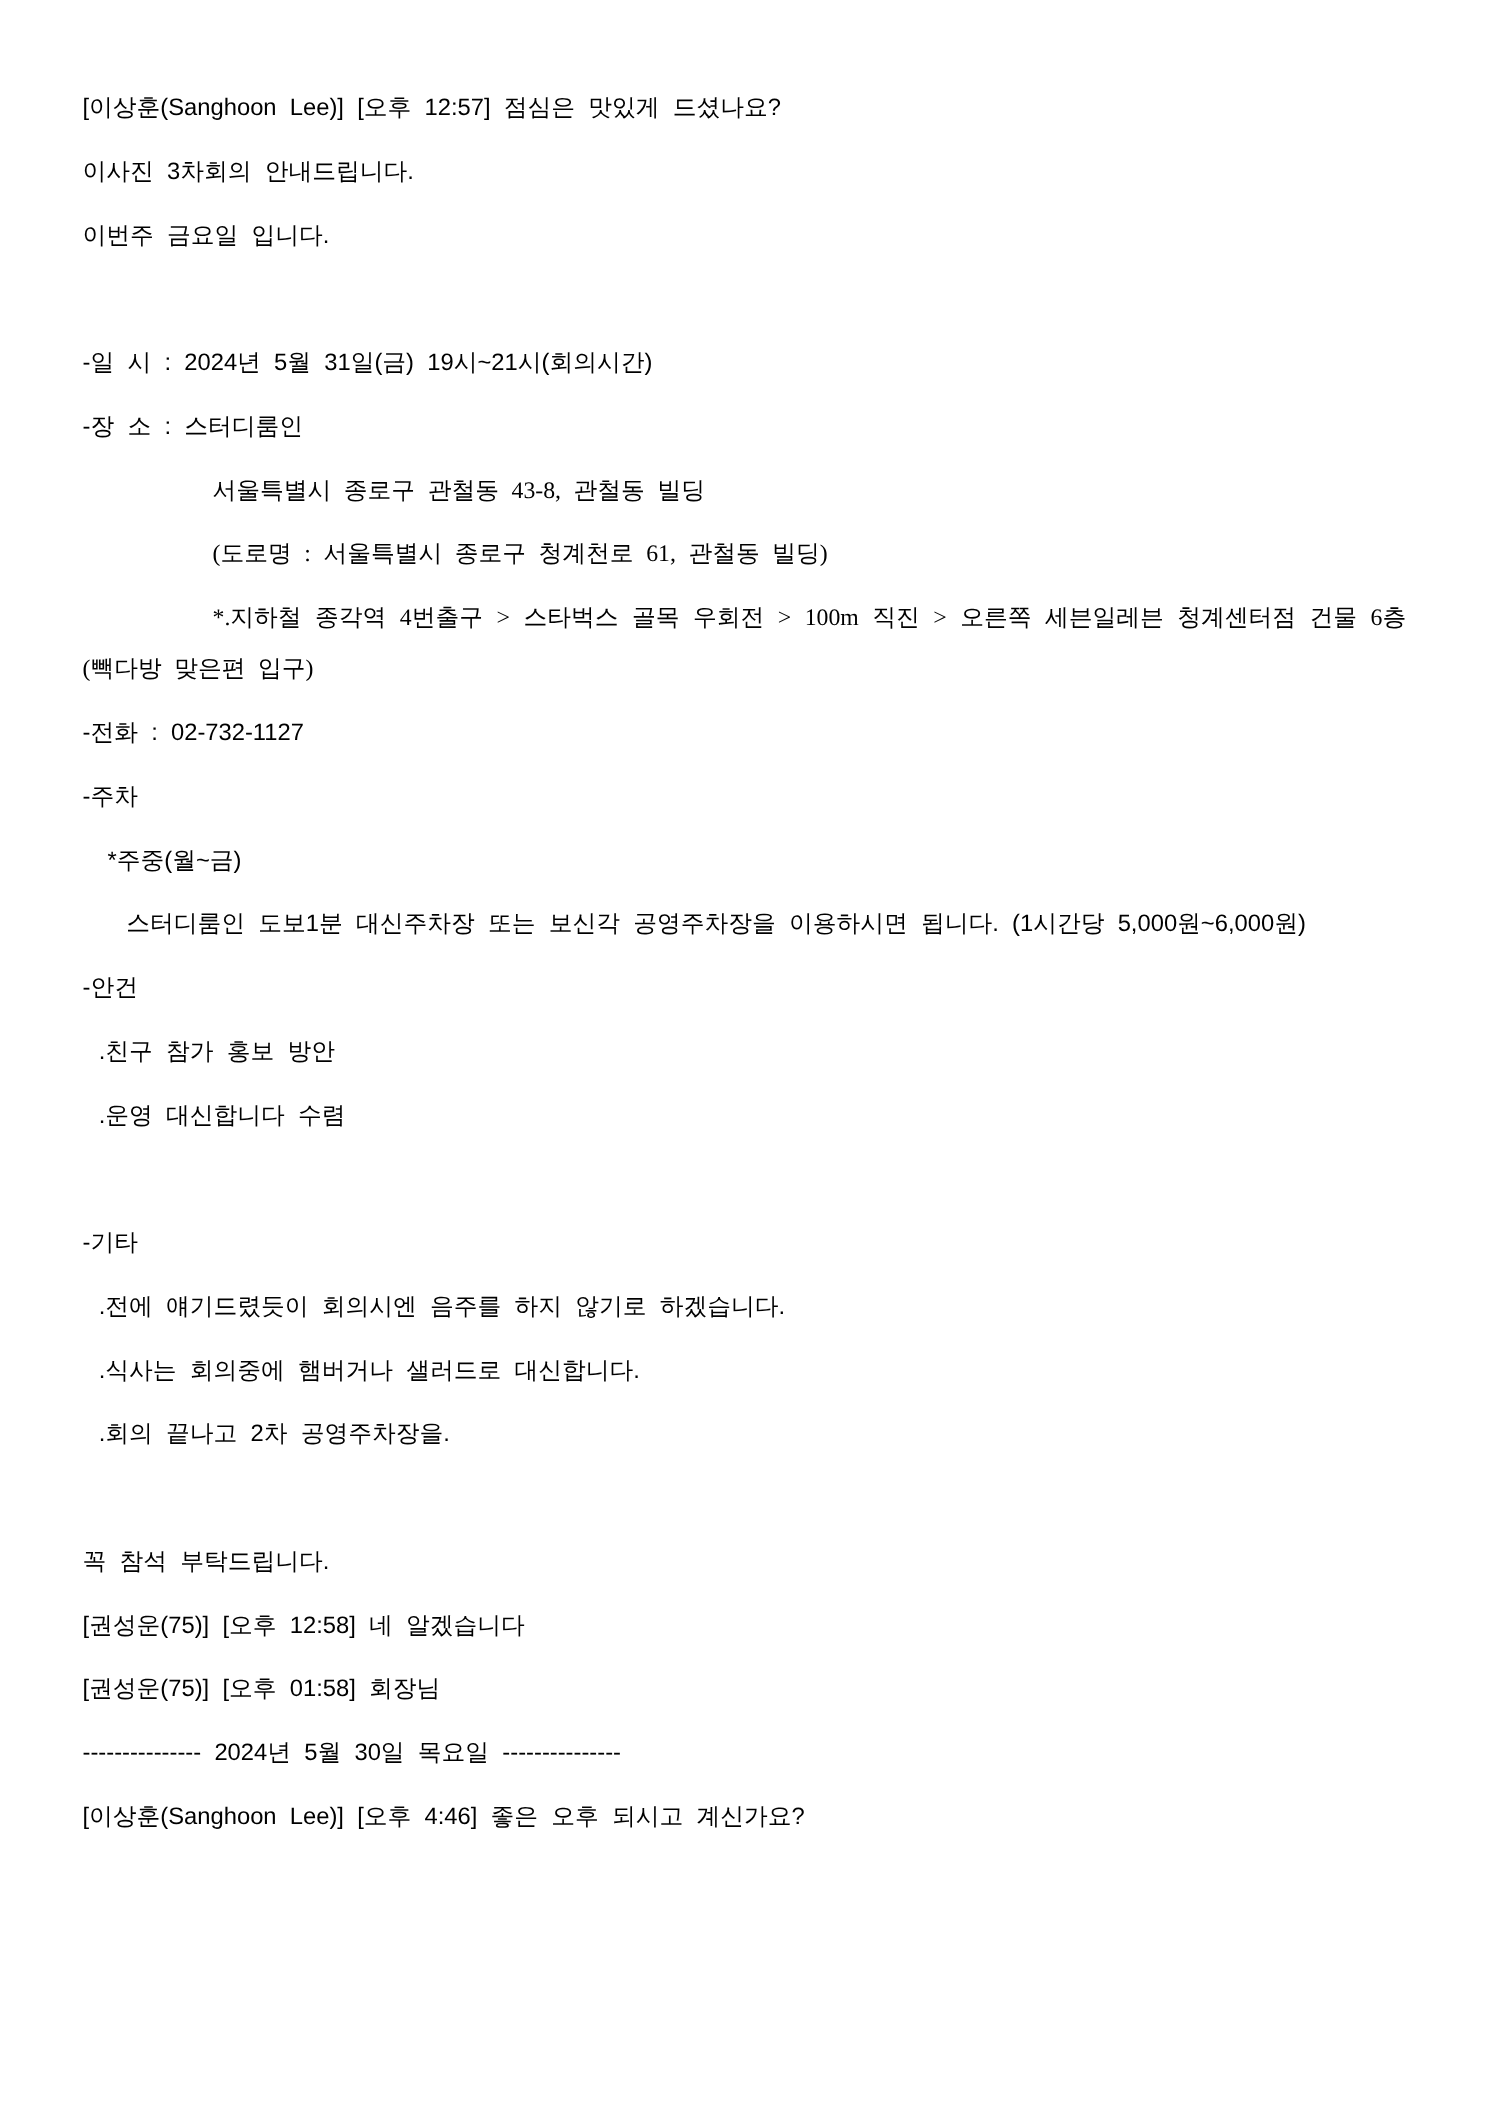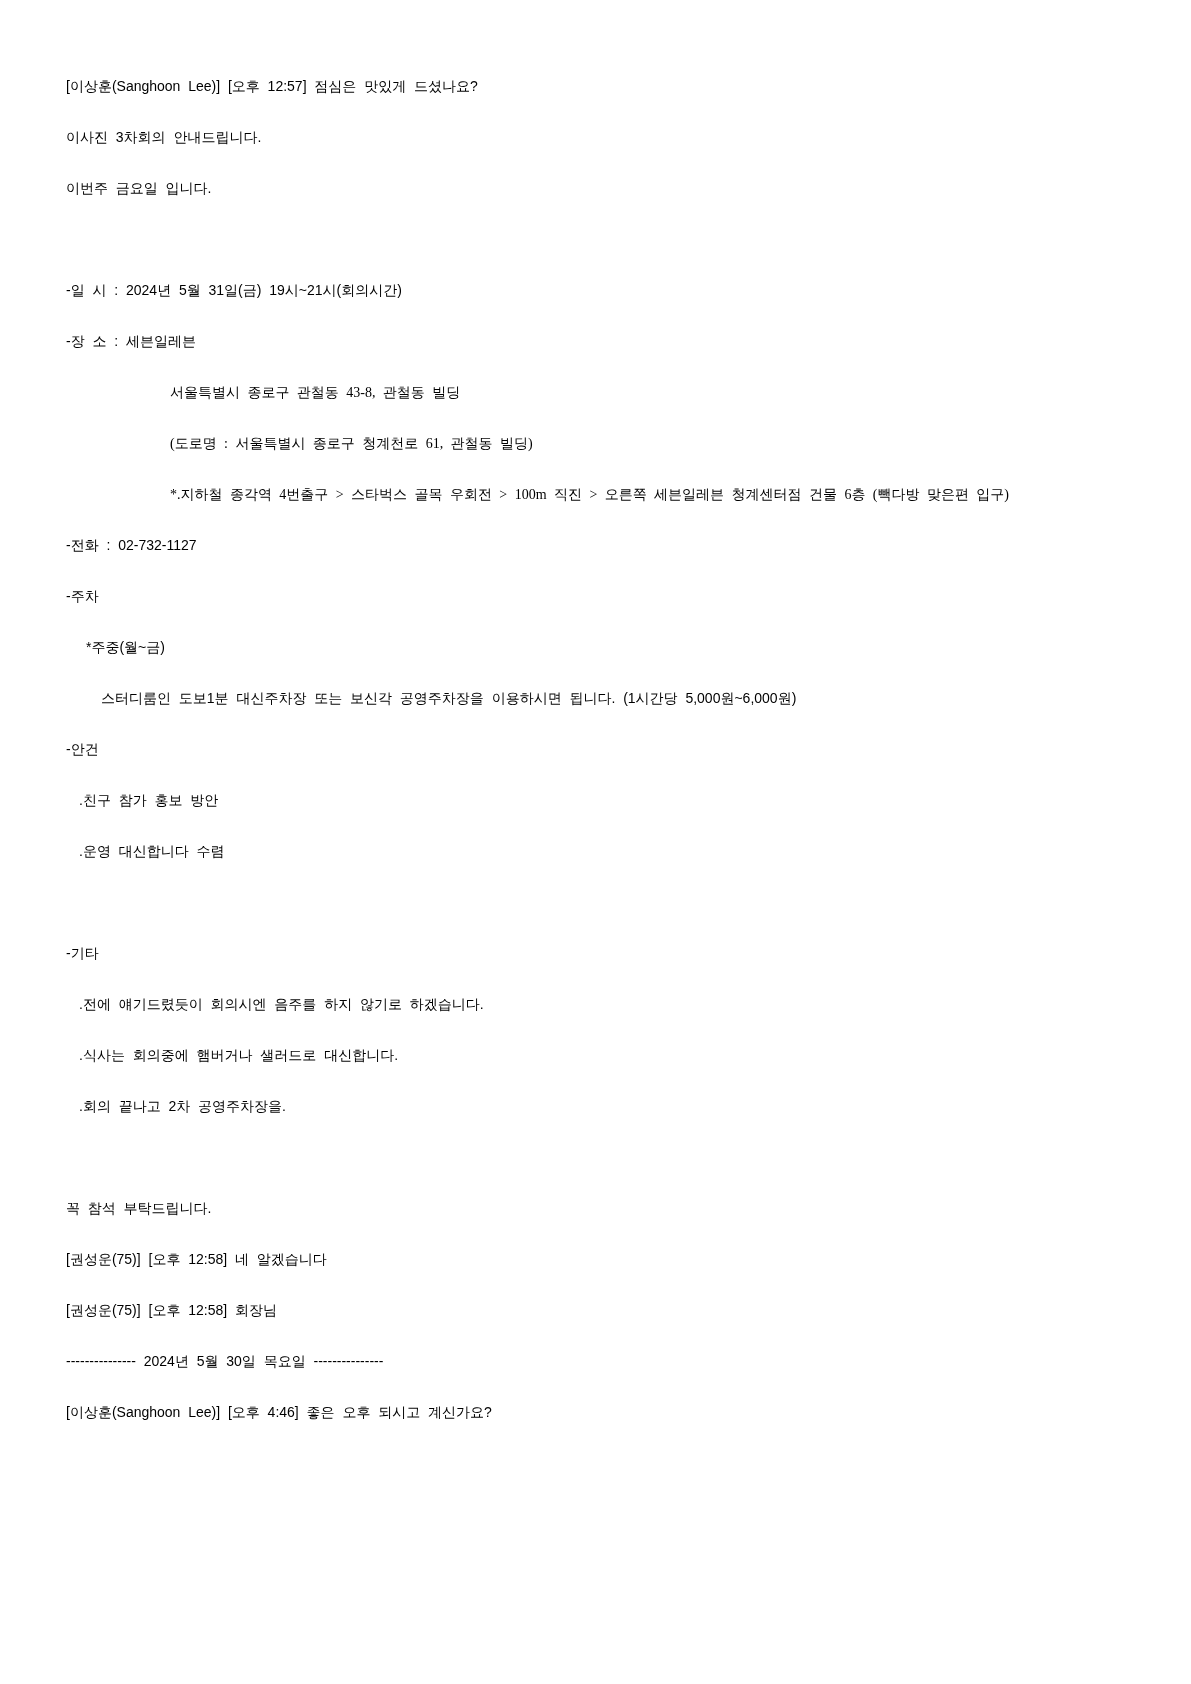--- a/index.html
+++ b/index.html
@@ -16,21 +16,21 @@
   }
   .page {
     box-sizing: border-box;
     width: 1191px;
     min-height: 1684px;
     padding: 66px 66px 40px 66px;
     background: #ffffff;
   }
   .doc p {
     margin: 0 0 10px 0;
-    font-size: 14px;
+    font-size: 19px;
     line-height: 41px;
     font-weight: 400;
     letter-spacing: 0px;
     word-spacing: 0.28em;
     text-align: justify;
     white-space: normal;
   }
   .doc p.blank {
     min-height: 41px;
   }
@@ -43,36 +43,36 @@
 </head>
 <body>
 
 <div class="page">
   <div class="doc">
       <p class="i0">[이상훈(Sanghoon Lee)] [오후 12:57] 점심은 맛있게 드셨나요?</p>
       <p class="i0">이사진 3차회의 안내드립니다.</p>
       <p class="i0">이번주 금요일 입니다.</p>
       <p class="i0 blank"></p>
       <p class="i0">-일 시 : 2024년 5월 31일(금) 19시~21시(회의시간)</p>
-      <p class="i0">-장 소 : 세븐일레븐</p>
+      <p class="i0">-장 소 : 스터디룸인</p>
       <p class="addr">서울특별시 종로구 관철동 43-8, 관철동 빌딩</p>
       <p class="addr">(도로명 : 서울특별시 종로구 청계천로 61, 관철동 빌딩)</p>
       <p class="addr">*.지하철 종각역 4번출구 &gt; 스타벅스 골목 우회전 &gt; 100m 직진 &gt; 오른쪽 세븐일레븐 청계센터점 건물 6층 (빽다방 맞은편 입구)</p>
       <p class="i0">-전화 : 02-732-1127</p>
       <p class="i0">-주차</p>
       <p class="star">*주중(월~금)</p>
       <p class="sub">스터디룸인 도보1분 대신주차장 또는 보신각 공영주차장을 이용하시면 됩니다. (1시간당 5,000원~6,000원)</p>
       <p class="i0">-안건</p>
       <p class="dot">.친구 참가 홍보 방안</p>
       <p class="dot">.운영 대신합니다 수렴</p>
       <p class="i0 blank"></p>
       <p class="i0">-기타</p>
       <p class="dot">.전에 얘기드렸듯이 회의시엔 음주를 하지 않기로 하겠습니다.</p>
       <p class="dot">.식사는 회의중에 햄버거나 샐러드로 대신합니다.</p>
       <p class="dot">.회의 끝나고 2차 공영주차장을.</p>
       <p class="i0 blank"></p>
       <p class="i0">꼭 참석 부탁드립니다.</p>
       <p class="i0">[권성운(75)] [오후 12:58] 네 알겠습니다</p>
-      <p class="i0">[권성운(75)] [오후 12:58] 회장님</p>
+      <p class="i0">[권성운(75)] [오후 01:58] 회장님</p>
       <p class="i0">--------------- 2024년 5월 30일 목요일 ---------------</p>
       <p class="i0">[이상훈(Sanghoon Lee)] [오후 4:46] 좋은 오후 되시고 계신가요?</p>
     </div>
 </div>
 
 </body></html>

